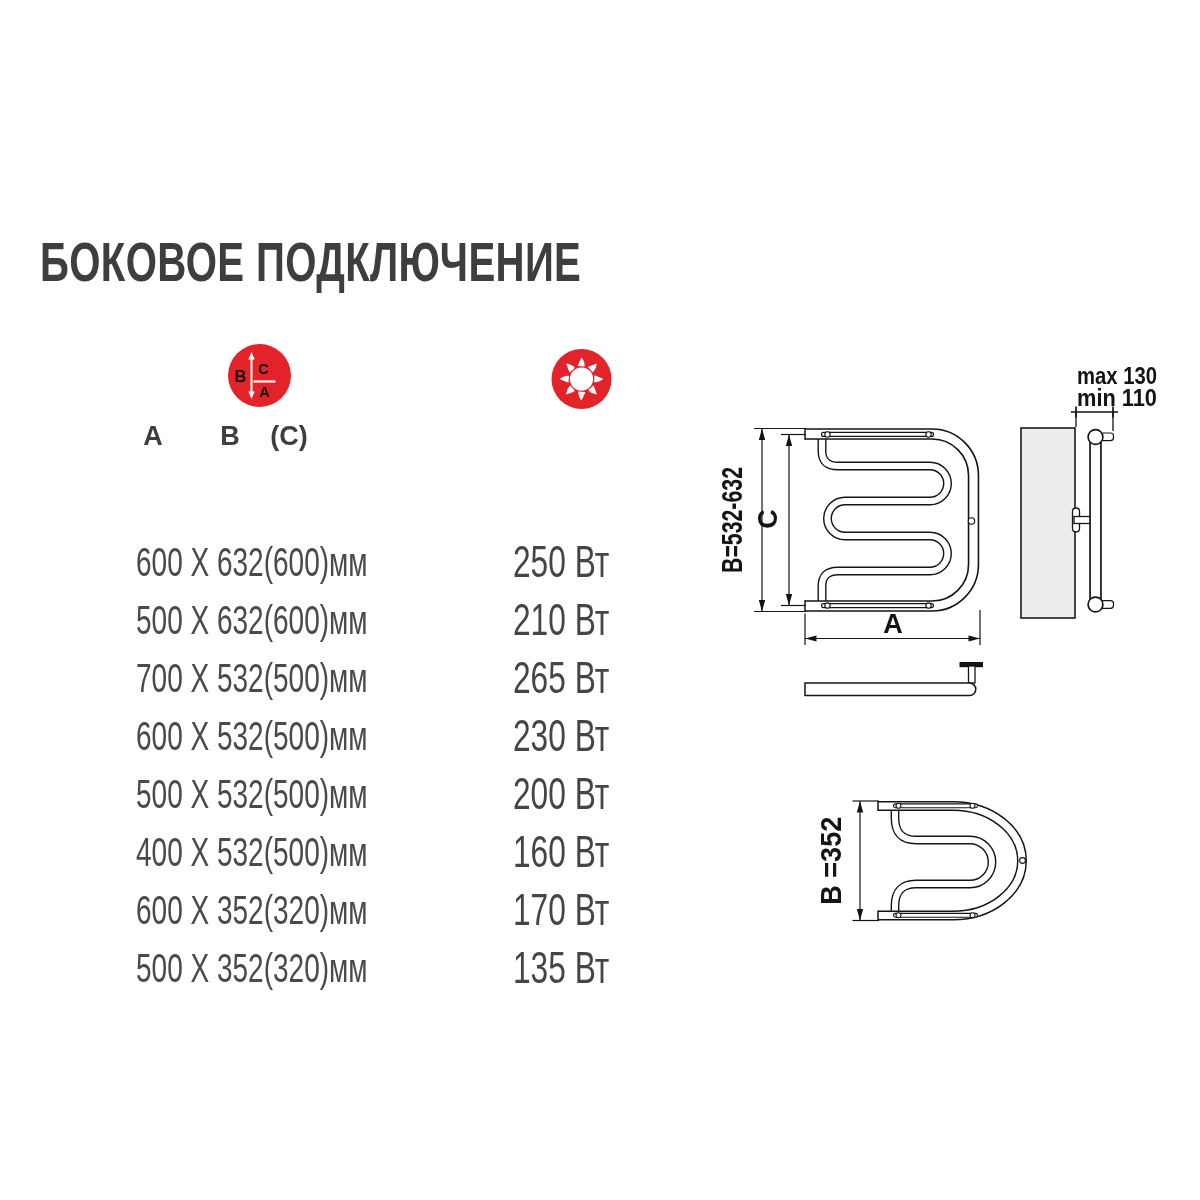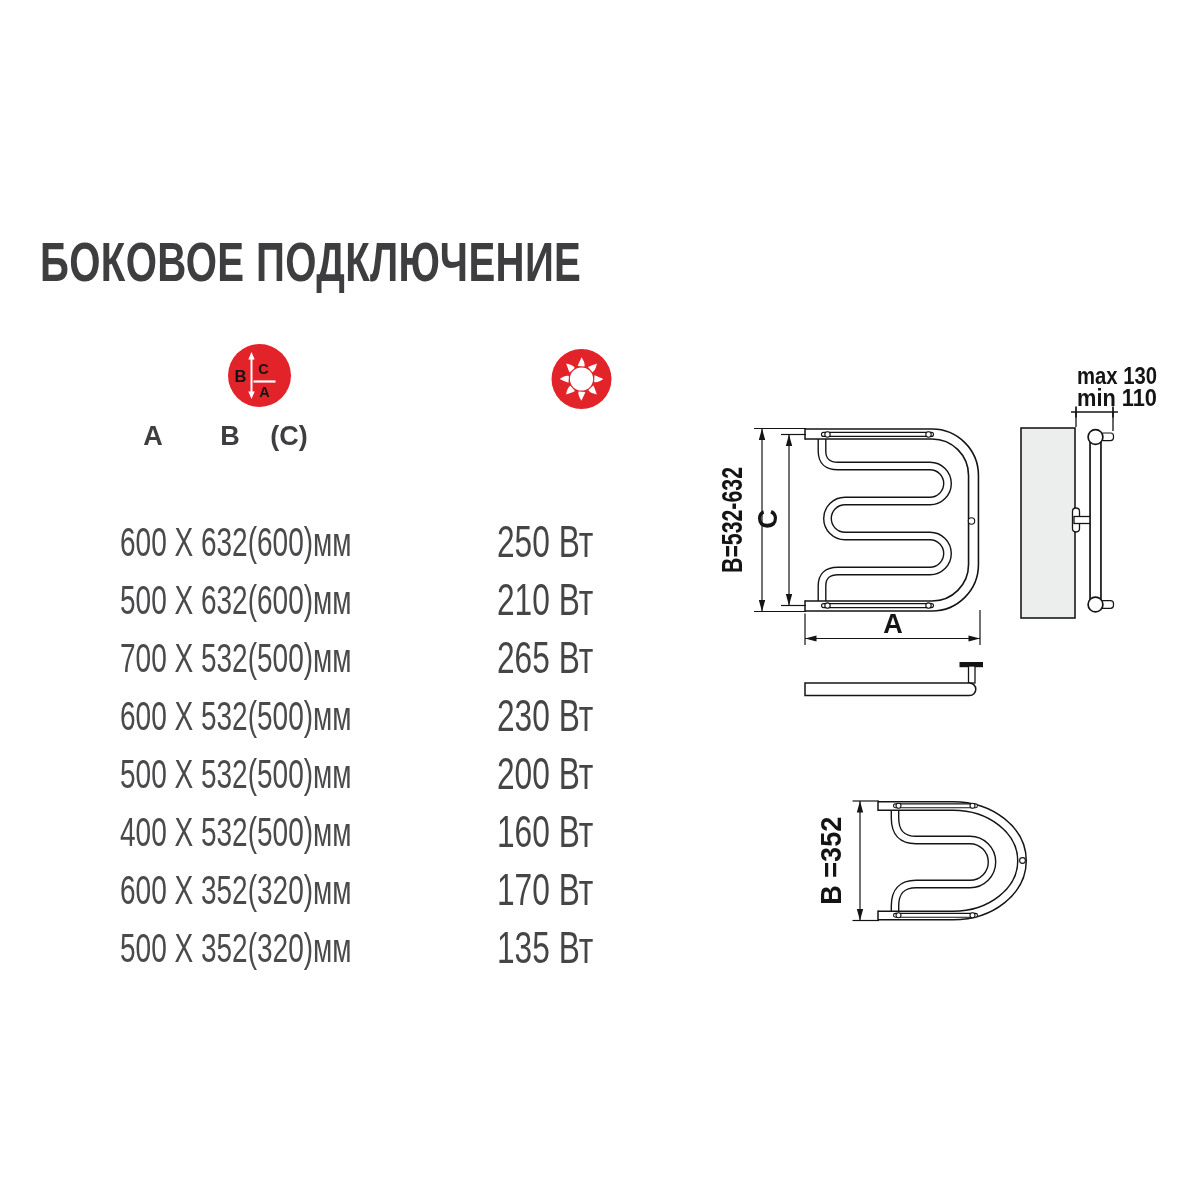--- a/index.html
+++ b/index.html
@@ -14,21 +14,21 @@
     white-space:nowrap;transform:scaleX(0.73);transform-origin:0 50%;
     color:#3e3e40;letter-spacing:0.5px;
   }
   .colhead{
     position:absolute;top:423px;font-size:27px;font-weight:700;line-height:1;
     text-align:center;color:#3e3e40;
   }
   #colA{left:131px;width:44px}
   #colB{left:208px;width:44px}
   #colC{left:263px;width:52px}
-  .trow{position:absolute;left:0;width:720px;height:44px;line-height:44px;}
+  .trow{position:absolute;left:16px;width:720px;height:44px;line-height:44px;margin-top:20px;}
   .size{
     position:absolute;left:120px;top:0;font-size:40px;font-weight:400;
     color:#4a4a4c;white-space:nowrap;line-height:44px;
     transform:scaleX(0.70);transform-origin:0 50%;
   }
   .power{
     position:absolute;left:497px;top:0;font-size:44px;font-weight:400;
     color:#454547;white-space:nowrap;line-height:44px;
     transform:scaleX(0.72);transform-origin:0 50%;
   }

